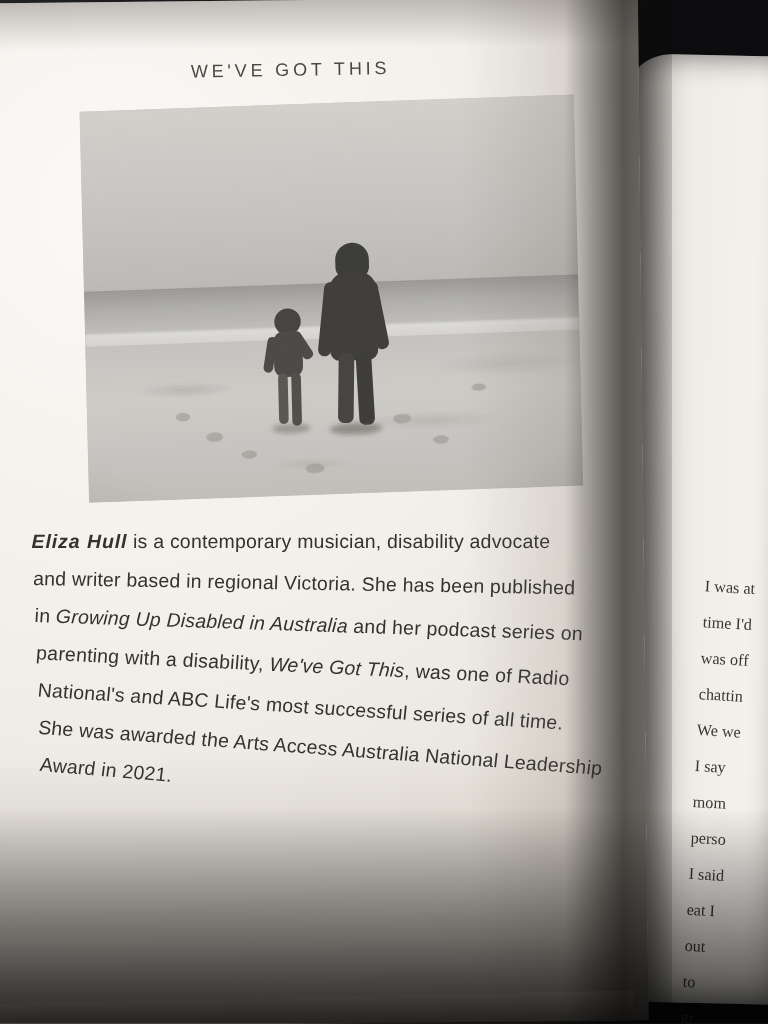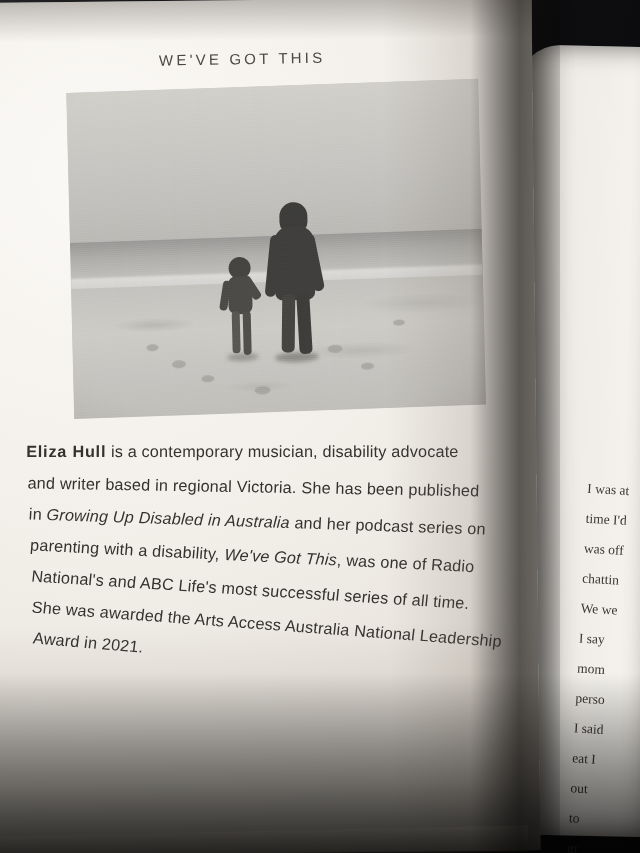--- a/index.html
+++ b/index.html
@@ -249,21 +249,21 @@
     font-size: 16.2px;
     line-height: 31px;
     color: #35322e;
     letter-spacing: 0.2px;
   }
   .ln {
     display: block;
     white-space: nowrap;
     transform-origin: left center;
   }
-  .ln b { font-weight: bold; letter-spacing: 0.8px; }
+  .ln b { font-weight: bold; letter-spacing: 0.8px; font-style: italic; }
   .ln i { font-style: italic; }
 
   
   .ln:nth-child(1) { transform: rotate(0.6deg) skewX(-0.4deg); }
   .ln:nth-child(2) { transform: rotate(1.6deg) skewX(-1deg); margin-left: 1px; }
   .ln:nth-child(3) { transform: rotate(2.5deg) skewX(-1.4deg); margin-left: 2px; }
   .ln:nth-child(4) { transform: rotate(3.4deg) skewX(-1.8deg); margin-left: 3px; }
   .ln:nth-child(5) { transform: rotate(4.2deg) skewX(-2.2deg); margin-left: 4px; }
   .ln:nth-child(6) { transform: rotate(4.8deg) skewX(-2.4deg); margin-left: 4px; }
   .ln:nth-child(7) { transform: rotate(5.4deg) skewX(-2.6deg); margin-left: 5px; }

